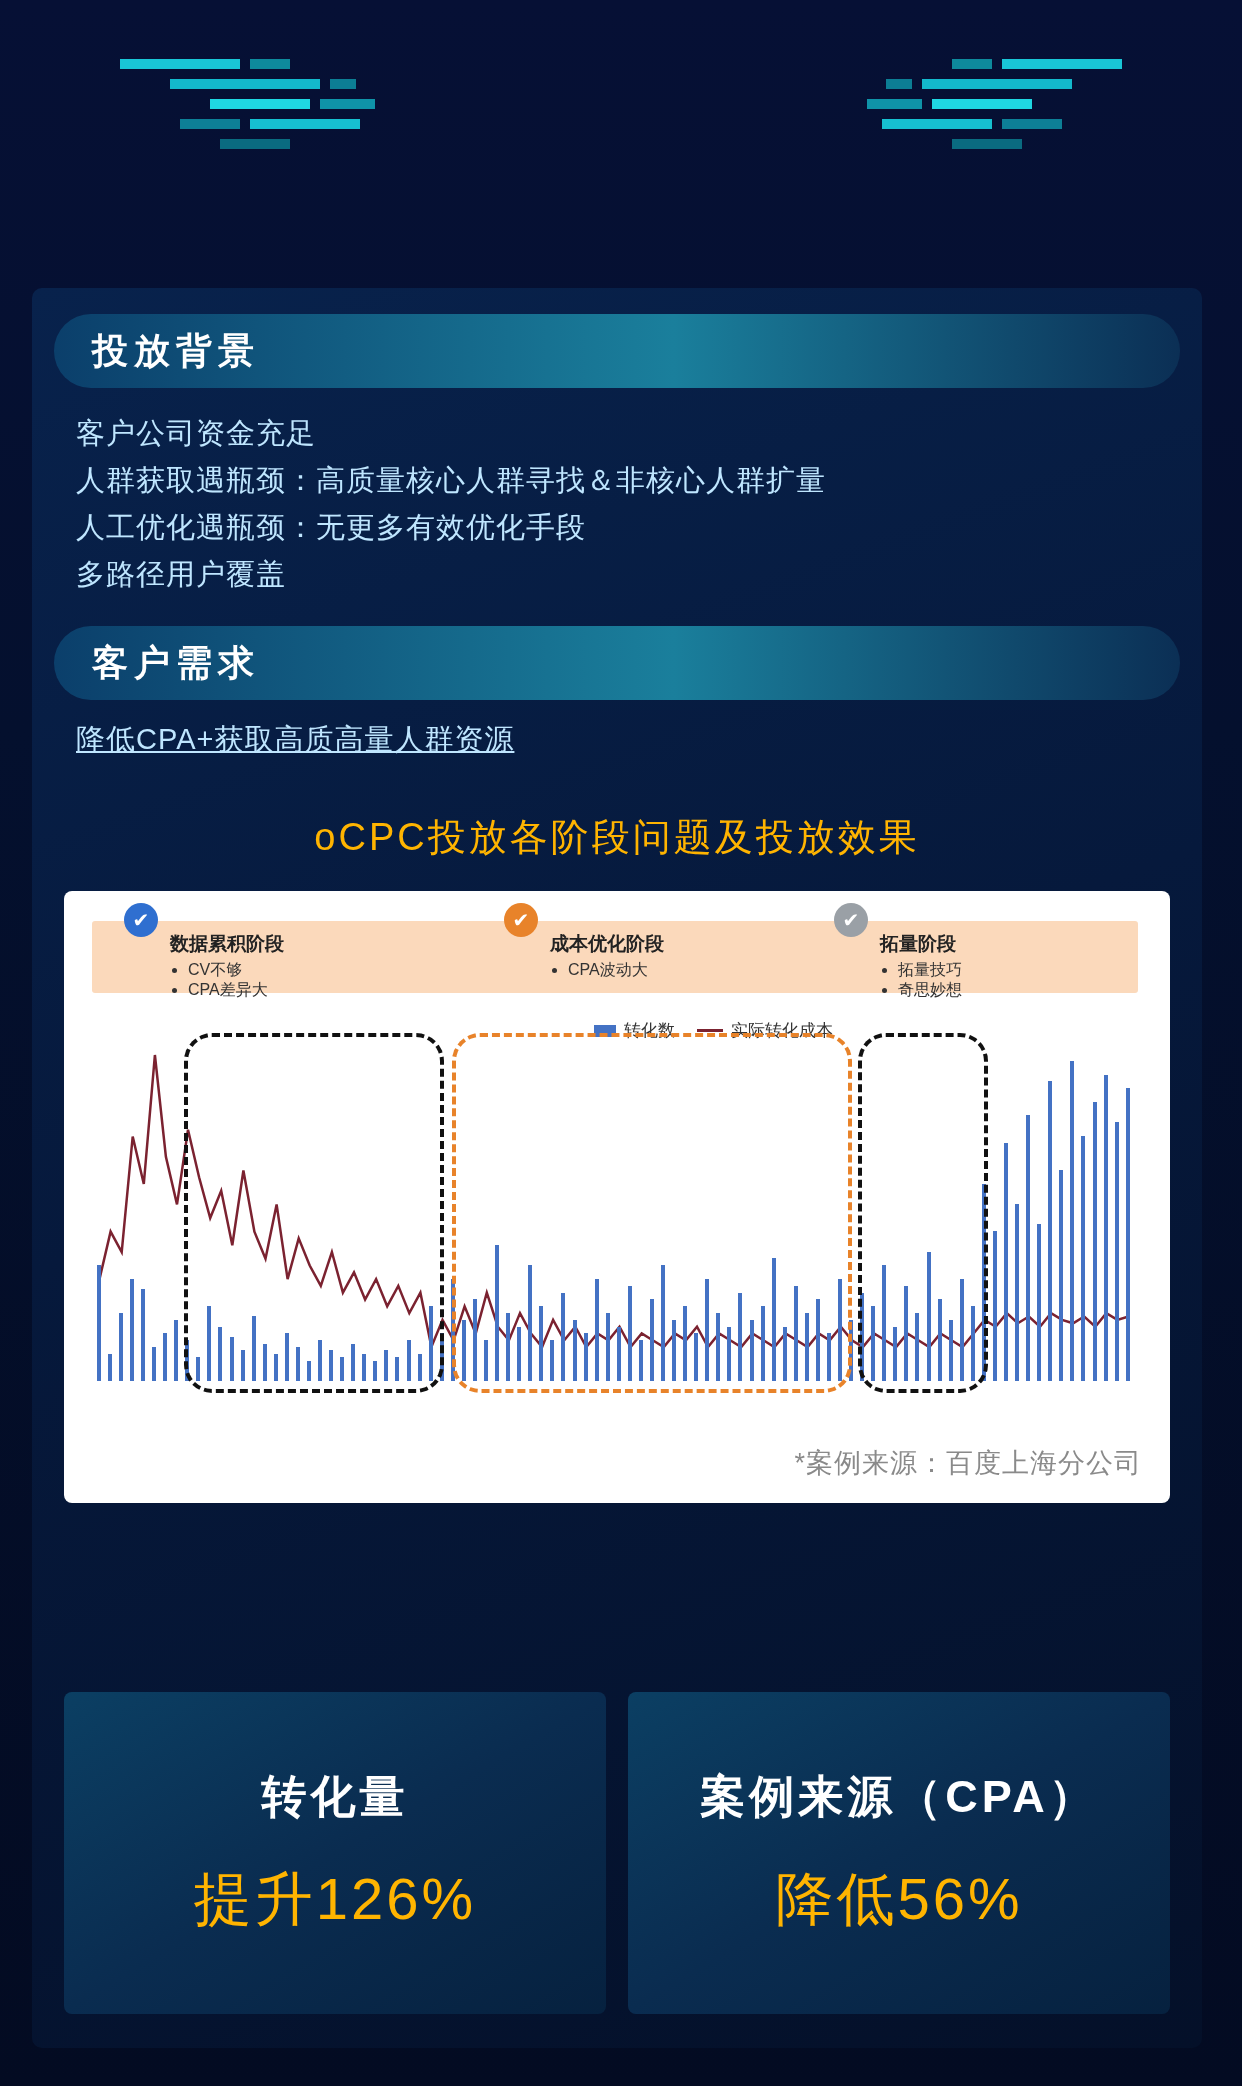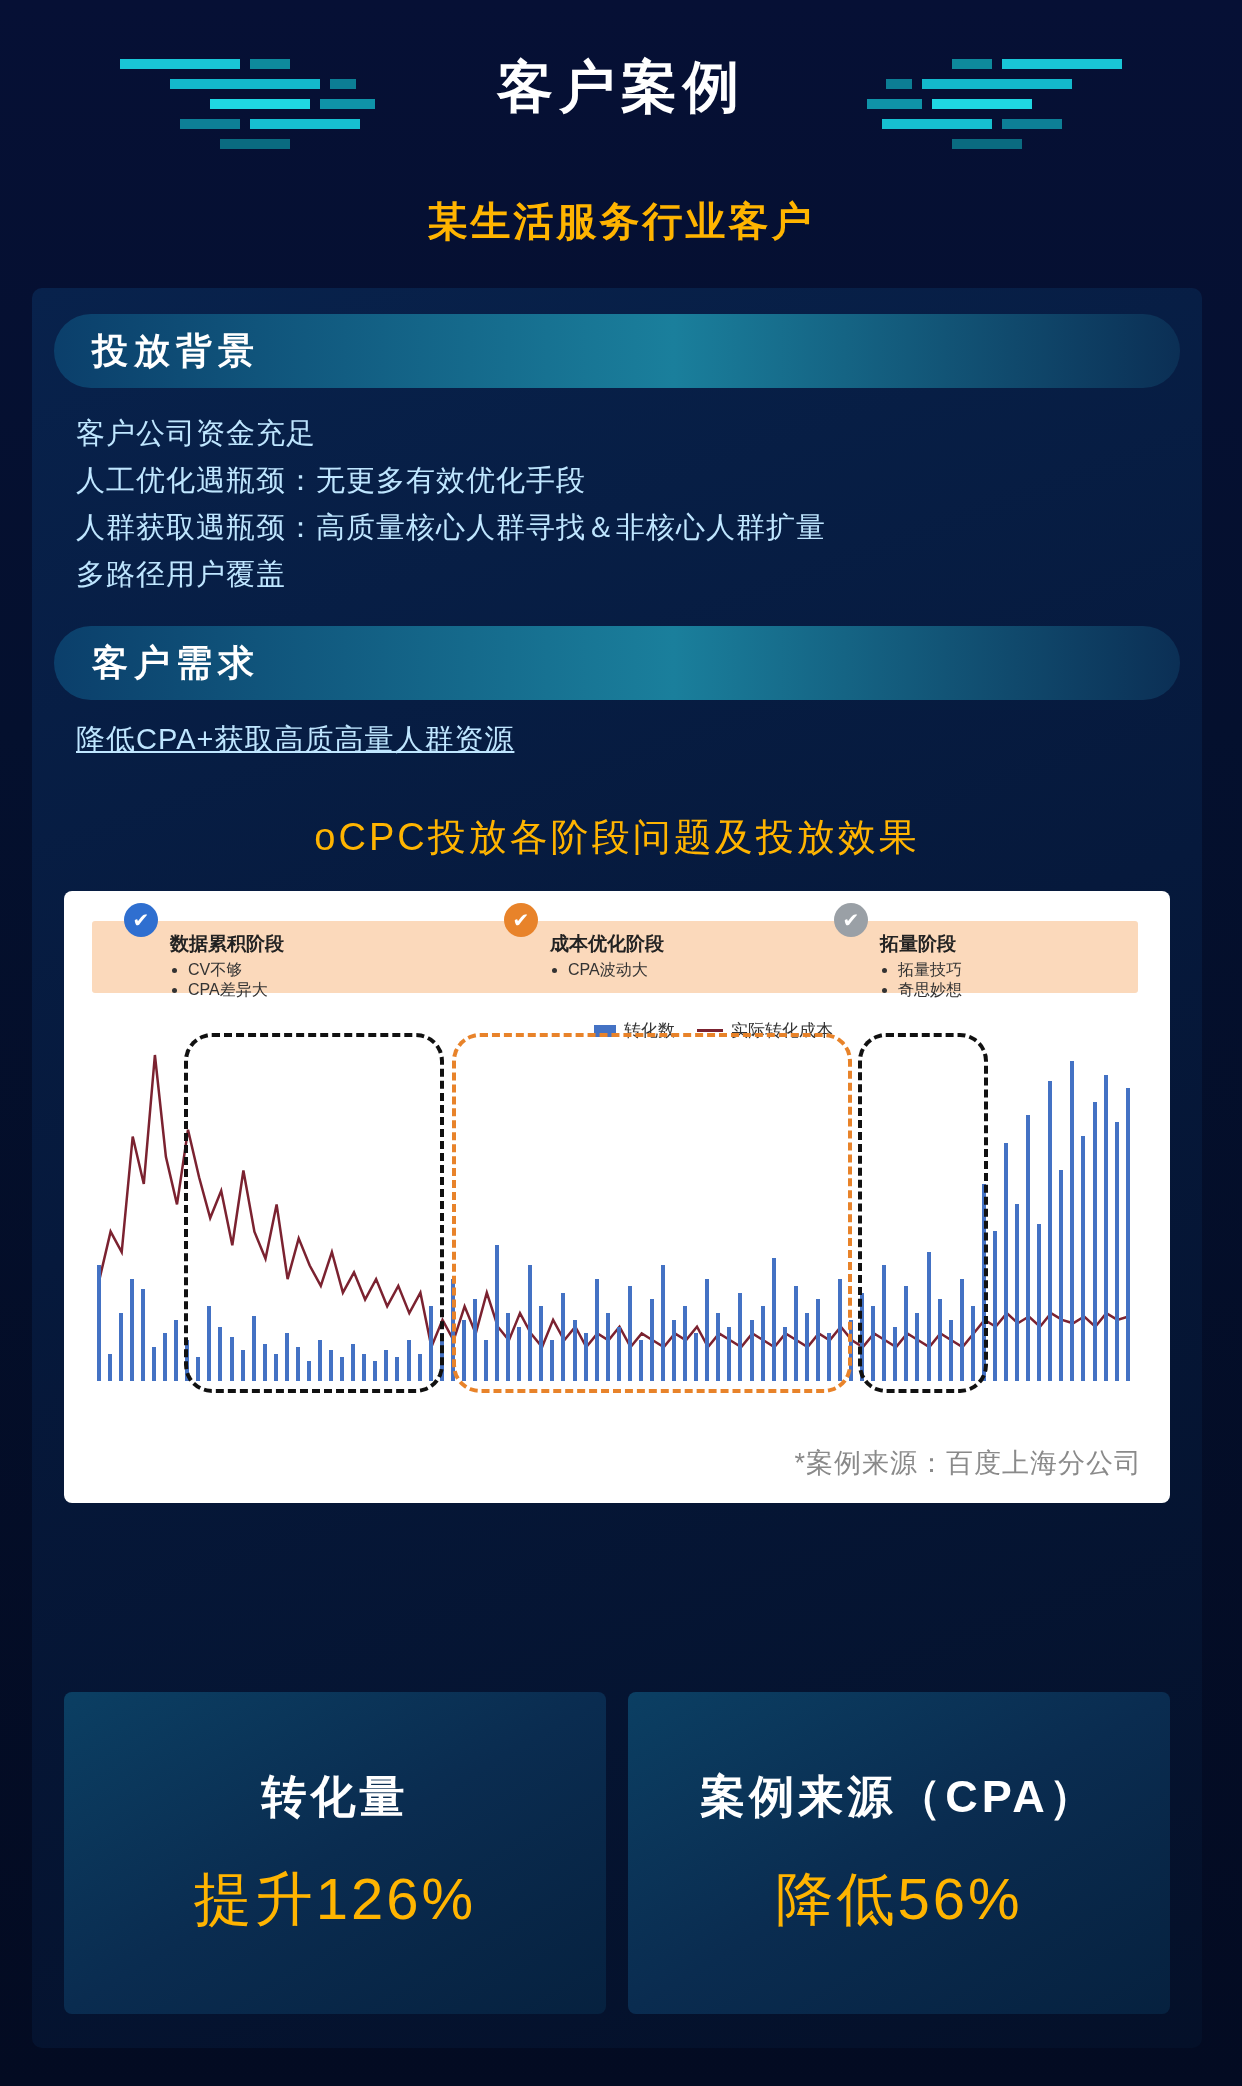--- a/index.html
+++ b/index.html
@@ -243,37 +243,35 @@
       <rect x="180" y="14" width="120" height="10" fill="#19c6d6"></rect>
       <rect x="130" y="14" width="40" height="10" fill="#0e8a9c"></rect>
       <rect x="100" y="34" width="150" height="10" fill="#13b9cc"></rect>
       <rect x="64" y="34" width="26" height="10" fill="#0c7e94"></rect>
       <rect x="110" y="54" width="100" height="10" fill="#1fd7e2"></rect>
       <rect x="45" y="54" width="55" height="10" fill="#0f93a8"></rect>
       <rect x="180" y="74" width="60" height="10" fill="#0d7f96"></rect>
       <rect x="60" y="74" width="110" height="10" fill="#16c0d0"></rect>
       <rect x="130" y="94" width="70" height="10" fill="#0a6b80"></rect>
     </svg>
-    <div class="header-title">客户案例</div>
   </div>
 
-  <div class="subtitle">某生活服务行业客户</div>
 
   <div class="card">
 
     <div style="height:26px"></div>
 
     <div class="pill">
       <div class="pill-label">投放背景</div>
     </div>
 
     <div class="bg-list">
       <div>客户公司资金充足</div>
+      <div>人群获取遇瓶颈：高质量核心人群寻找＆非核心人群扩量</div>
       <div>人工优化遇瓶颈：无更多有效优化手段</div>
-      <div>人群获取遇瓶颈：高质量核心人群寻找＆非核心人群扩量</div>
       <div>多路径用户覆盖</div>
     </div>
 
     <div style="height:28px"></div>
 
     <div class="pill">
       <div class="pill-label">客户需求</div>
     </div>
 
     <div class="need-text">降低CPA+获取高质高量人群资源</div>

